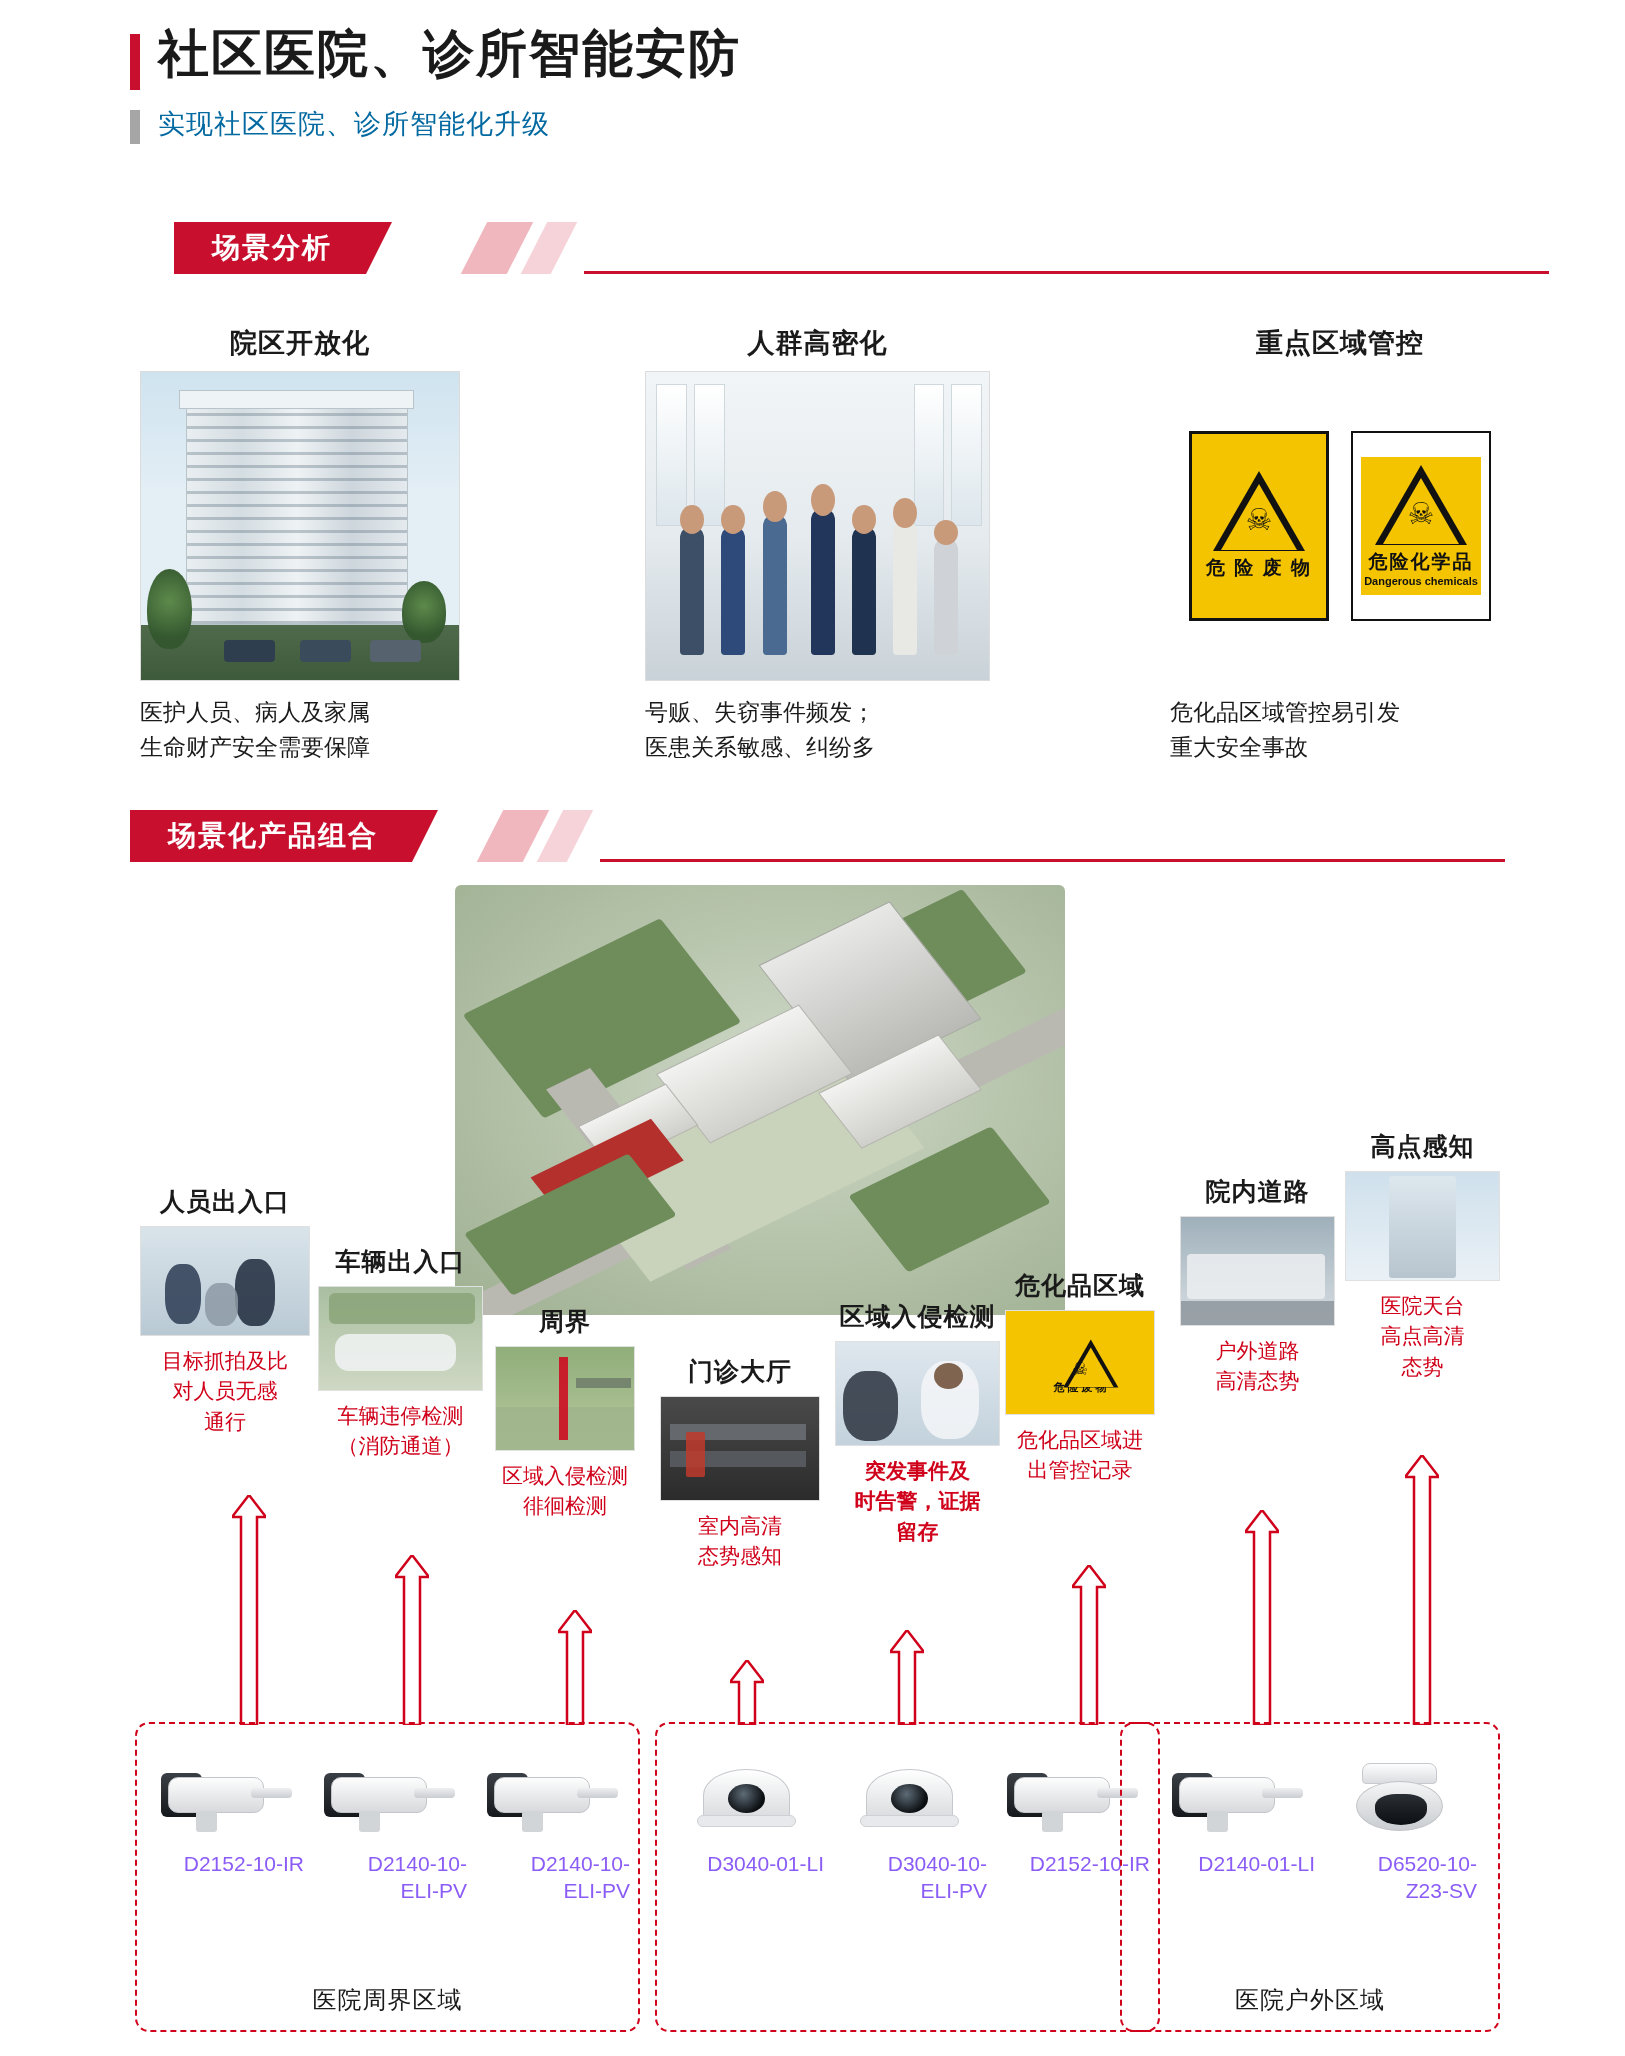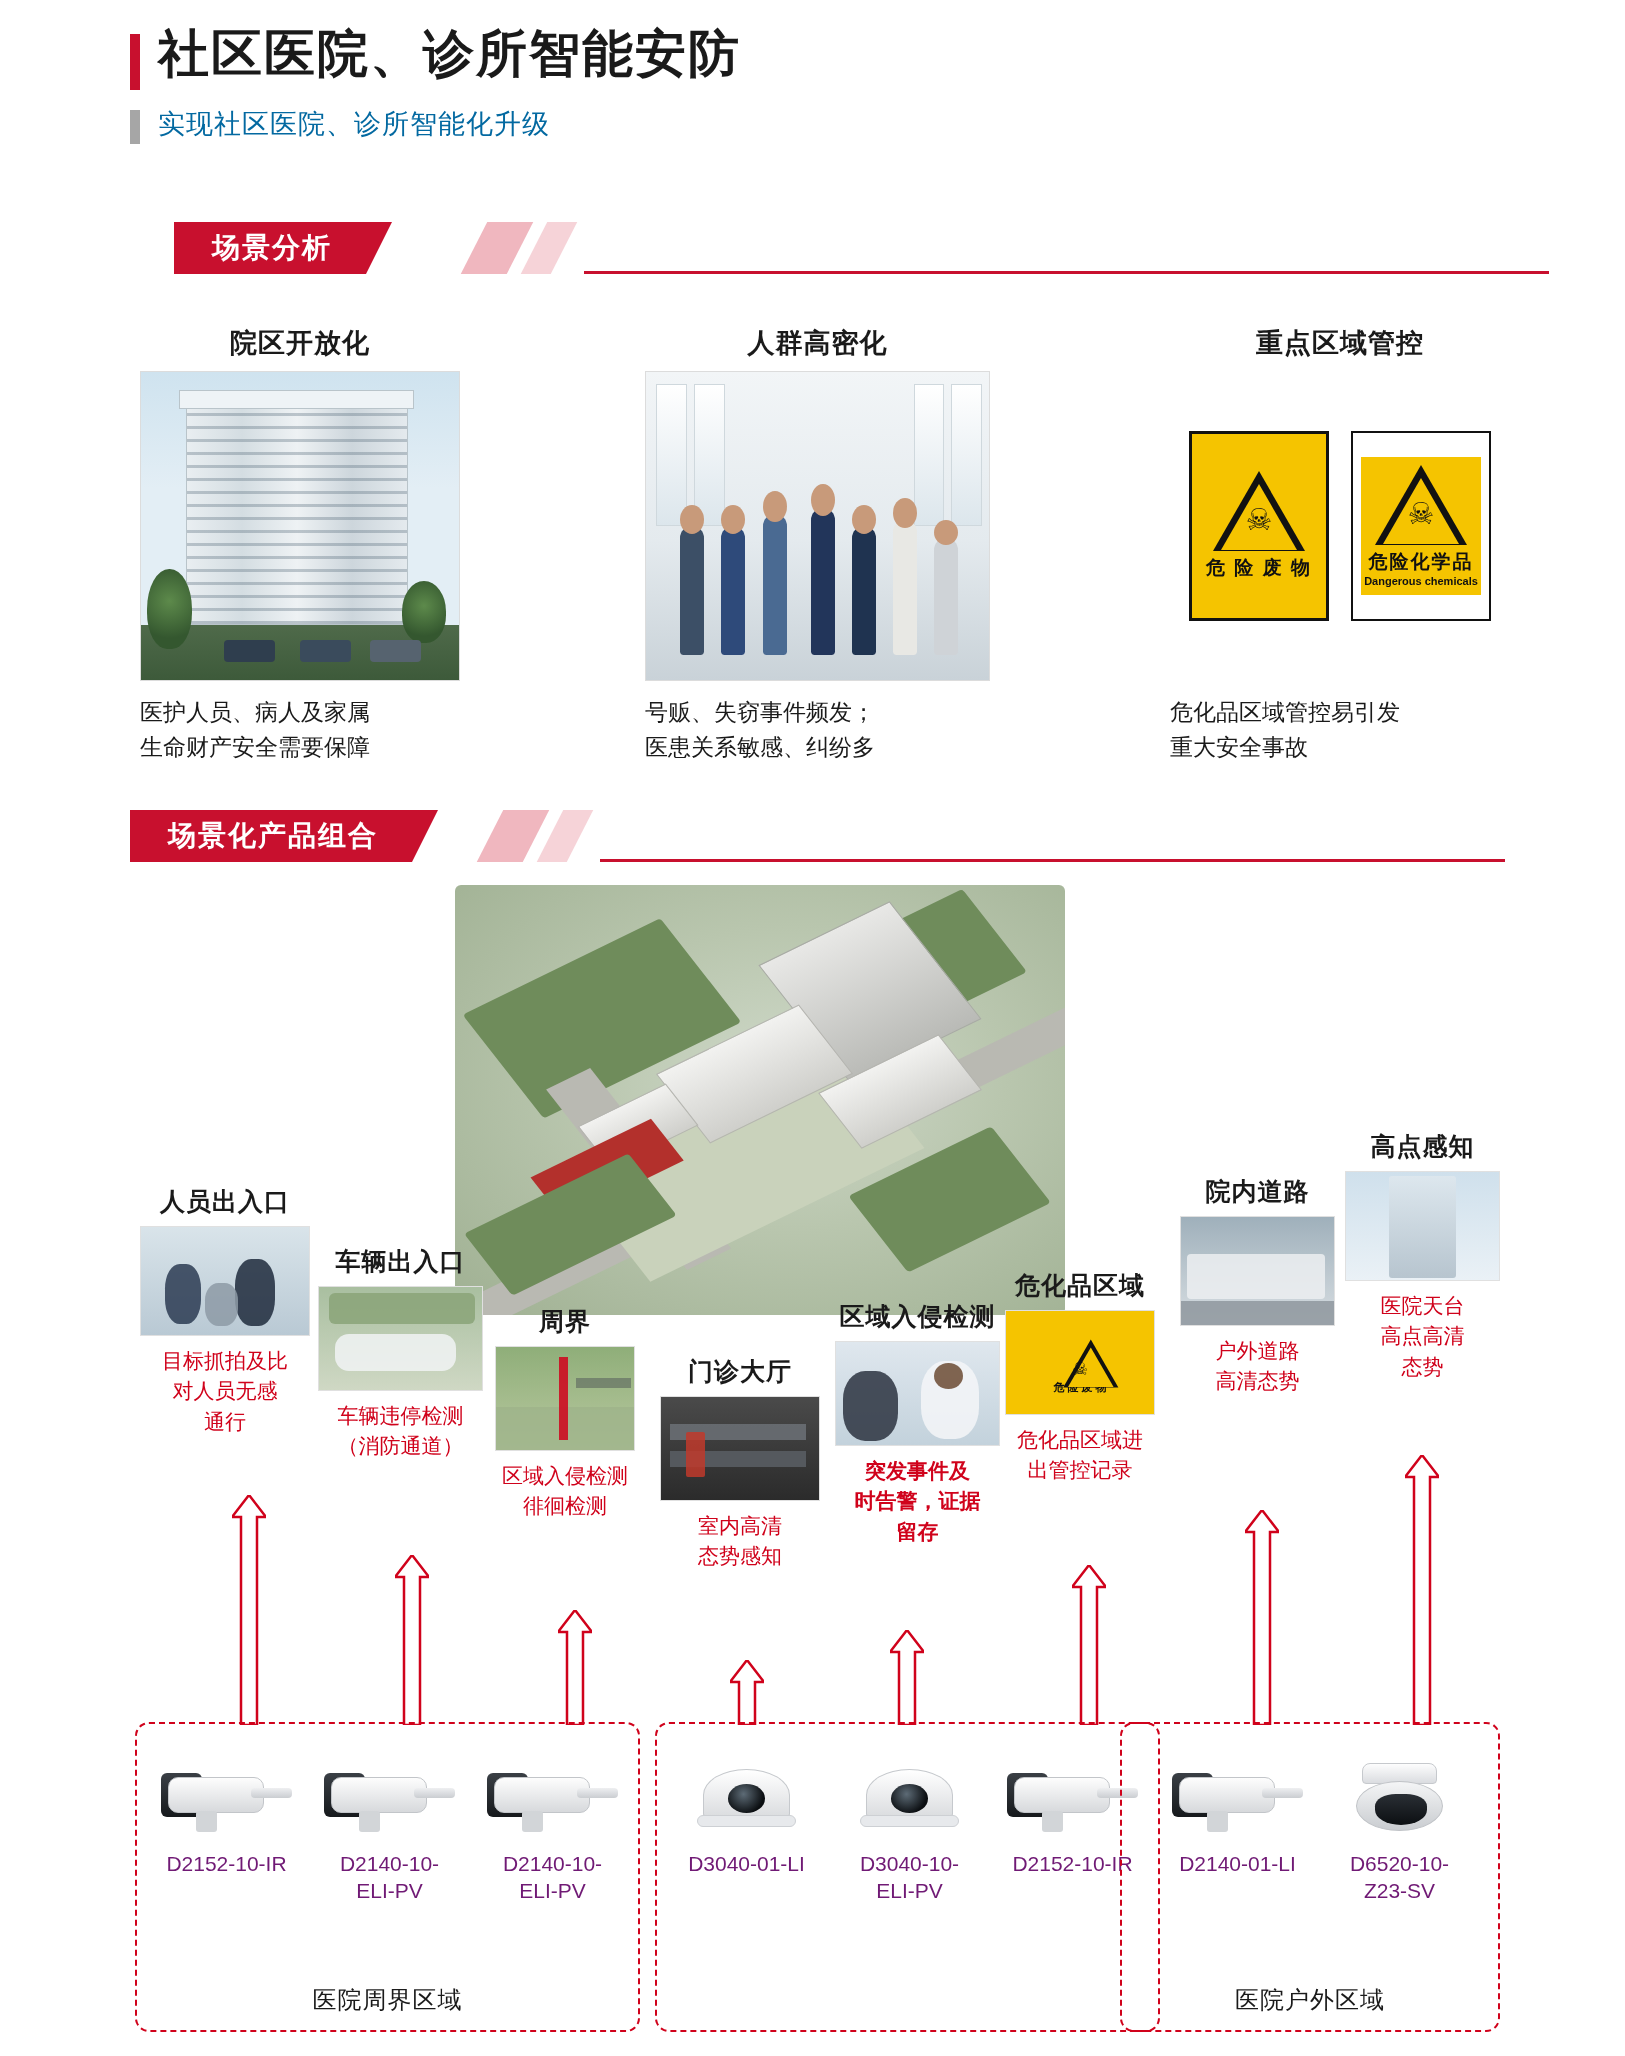--- a/index.html
+++ b/index.html
@@ -206,21 +206,21 @@
   
   .group {
     position:absolute; border:2px dashed #d0021b; border-radius:14px;
   }
   .group-label {
     position:absolute; width:100%; text-align:center; bottom:14px;
     font-size:24px; color:#1a1a1a; letter-spacing:1px;
   }
   .device { position:absolute; text-align:center; }
   .device-name {
-    font-size:21px; color:#701a75; line-height:1.3; margin-top:6px;
+    font-size:21px; color:#8b5cf6; line-height:1.3; margin-top:6px;text-align:right;
   }
   .cam { width:100%; height:96px; position:relative; }
 
   
   .cam-bullet-body {
     position:absolute; left:12%; top:30%; width:62%; height:38%;
     background:linear-gradient(180deg,#fdfdfd,#d7d9dc); border-radius:10px;
     border:1px solid #c2c5c9;
   }
   .cam-bullet-lens {

